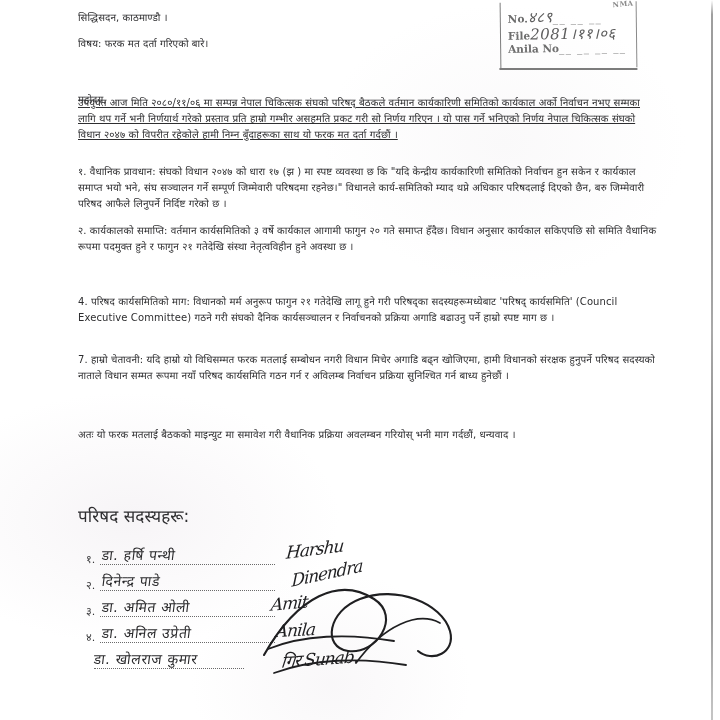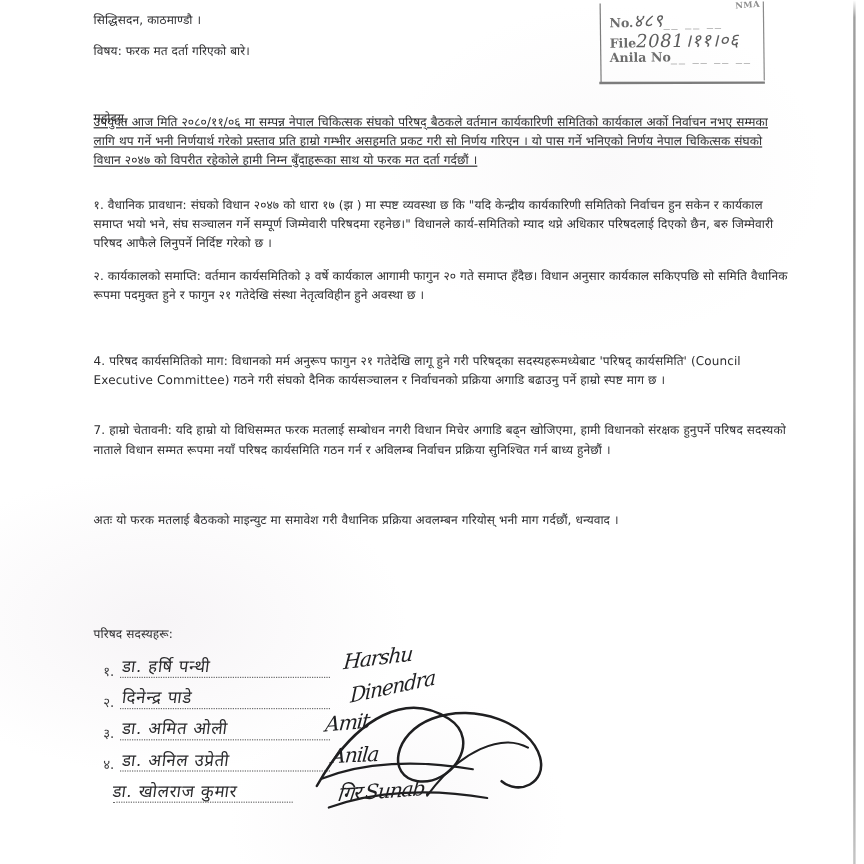--- a/index.html
+++ b/index.html
@@ -62,21 +62,21 @@
 
   .addr  { top: 10px;  }
   .vishay{ top: 36px;  }
   .maho  { top: 63px; margin-top: 29px;  }
   .para1 { top: 95px; text-decoration: underline;  }
   .pt1   { top: 164px; }
   .pt2   { top: 223px; }
   .pt3   { top: 294px; }
   .pt4   { top: 352px; }
   .closing { top: 412px; margin-top: 15px; }
-  .members-head { top: 522px; font-size: 10px; }
+  .members-head { top: 508px; font-size: 17px; }
 
   
   .stamp {
     position: absolute;
     left: 500px;
     top: 2px;
     width: 135px;
     height: 66px;
     border-left: 1.6px solid #7c7c7c;
     border-right: 1.4px solid #8a8a8a;

